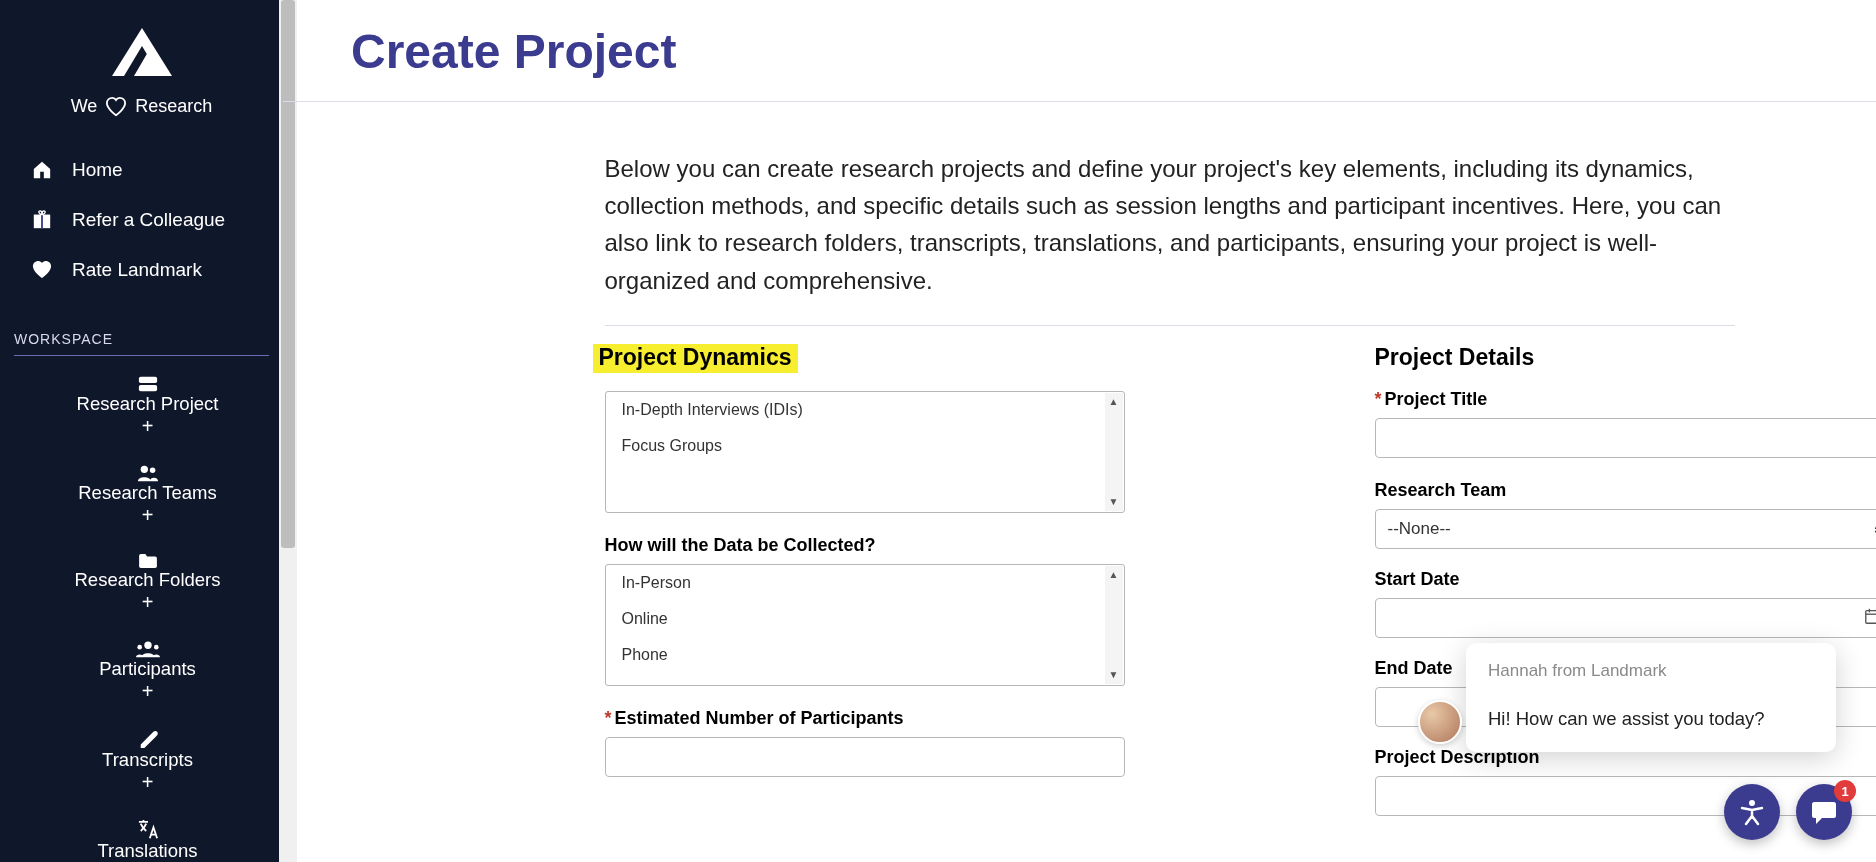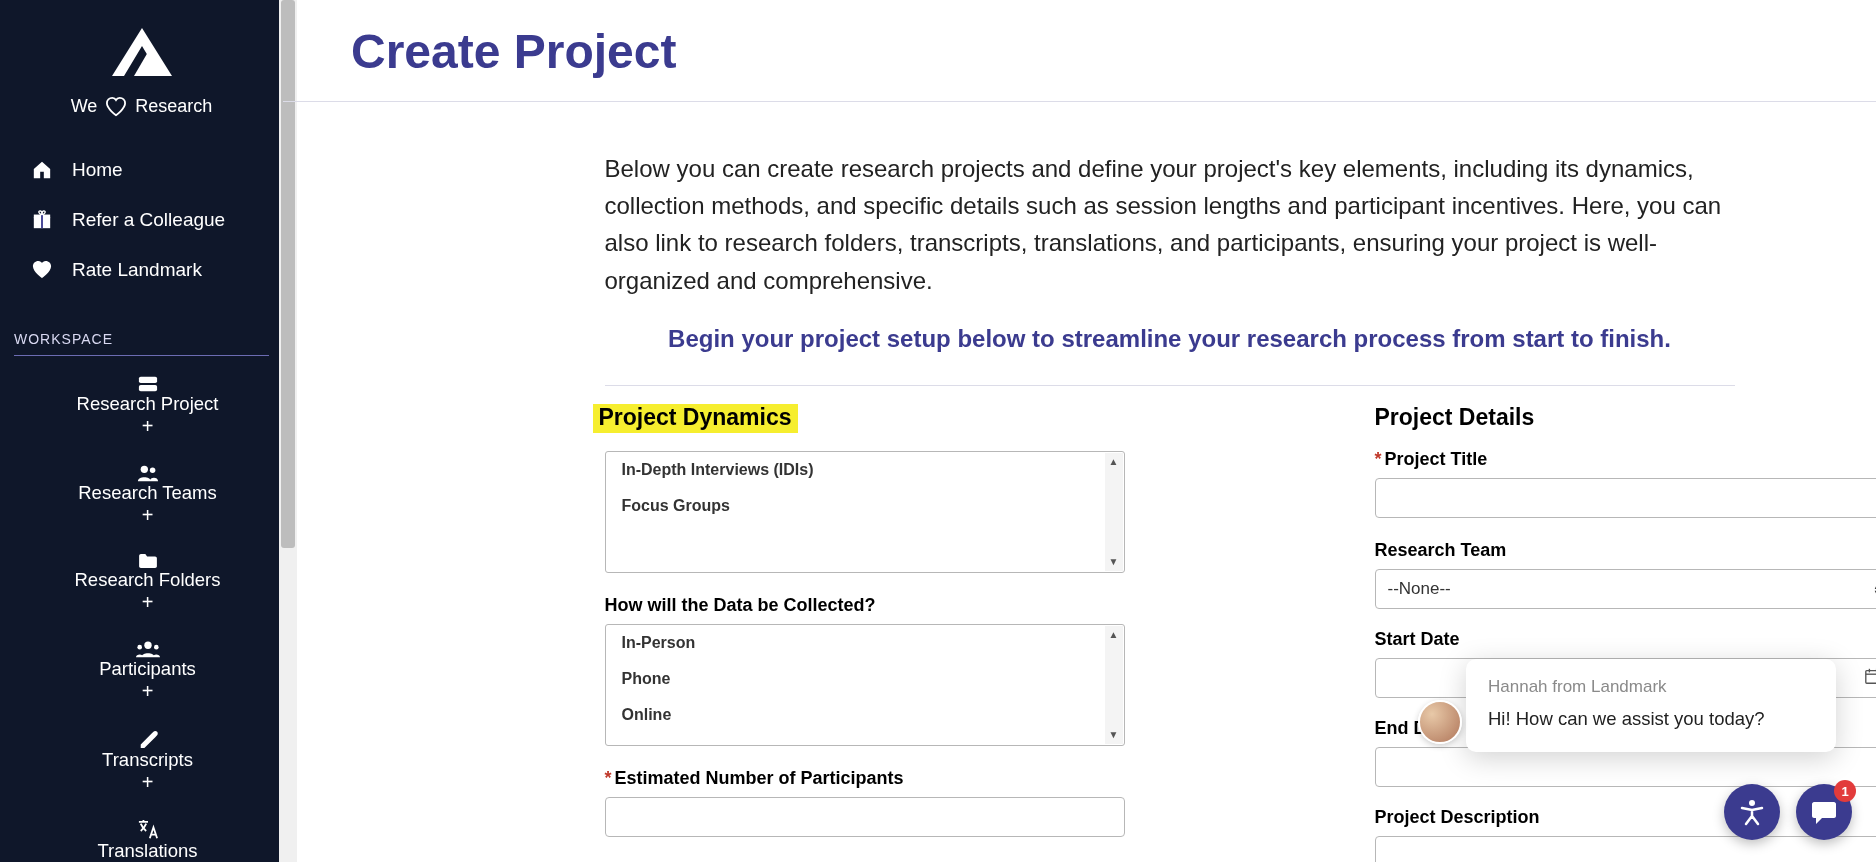--- a/index.html
+++ b/index.html
@@ -143,21 +143,20 @@
     border-radius: 3px;
     background: #fff;
     position: relative;
     margin-bottom: 22px;
   }
   .listbox .opt {
     padding: 9px 16px;
     font-size: 16px;
     color: #333;
     cursor: pointer;
-    font-weight: bold;
   }
   .lb-scroll {
     position: absolute;
     right: 1px; top: 1px;
     width: 18px; height: calc(100% - 2px);
     background: #f4f4f4;
   }
   .lb-scroll .arr {
     width: 100%; height: 18px;
     display: flex; align-items: center; justify-content: center;
@@ -210,21 +209,21 @@
   .chat-pop {
     position: absolute;
     right: 40px;
     bottom: 110px;
     width: 370px;
     background: #fff;
     border-radius: 10px;
     box-shadow: 0 6px 28px rgba(0,0,0,0.18);
     padding: 18px 22px 22px 22px;
   }
-  .chat-pop .from { color: #8a8a8a; font-size: 17px; margin-bottom: 11px; }
+  .chat-pop .from { color: #8a8a8a; font-size: 17px; margin-bottom: 27px; }
   .chat-pop .msg { color: #222; font-size: 18.5px; }
   .chat-avatar {
     position: absolute;
     left: -48px;
     bottom: 8px;
     width: 44px; height: 44px;
     border-radius: 50%;
     background: radial-gradient(circle at 30% 30%, #e8c9a8, #b0765a);
     border: 2px solid #fff;
     box-shadow: 0 2px 6px rgba(0,0,0,0.2);
@@ -380,42 +379,41 @@
     <span class="plus">+</span>
   </div>
 </aside>
 
 <main class="main">
   <h1 class="page-title">Create Project</h1>
   <div class="title-rule"></div>
 
   <div class="content-wrap">
     <p class="intro-text">Below you can create research projects and define your project's key elements, including its dynamics, collection methods, and specific details such as session lengths and participant incentives. Here, you can also link to research folders, transcripts, translations, and participants, ensuring your project is well-organized and comprehensive.</p>
-    <p class="intro-highlight">Begin your project setup below to streamline your research process from start to finish.</p>
     <div class="section-divider"></div>
 
     <div class="form-grid">
 
       <div class="col">
         <div class="section-title hl">Project Dynamics</div>
 
         <div class="listbox">
           <div class="opt">In-Depth Interviews (IDIs)</div>
           <div class="opt">Focus Groups</div>
           <div class="lb-scroll">
             <div class="arr up">▲</div>
             <div class="arr down">▼</div>
           </div>
         </div>
 
         <div class="field-label">How will the Data be Collected?</div>
         <div class="listbox">
           <div class="opt">In-Person</div>
+          <div class="opt">Online</div>
           <div class="opt">Phone</div>
-          <div class="opt">Online</div>
           <div class="lb-scroll">
             <div class="arr up">▲</div>
             <div class="arr down">▼</div>
           </div>
         </div>
 
         <div class="field-label">
           <span class="req">*</span><span>Estimated Number of Participants</span>
         </div>
         <input class="text-input" type="text" value="" style="">

